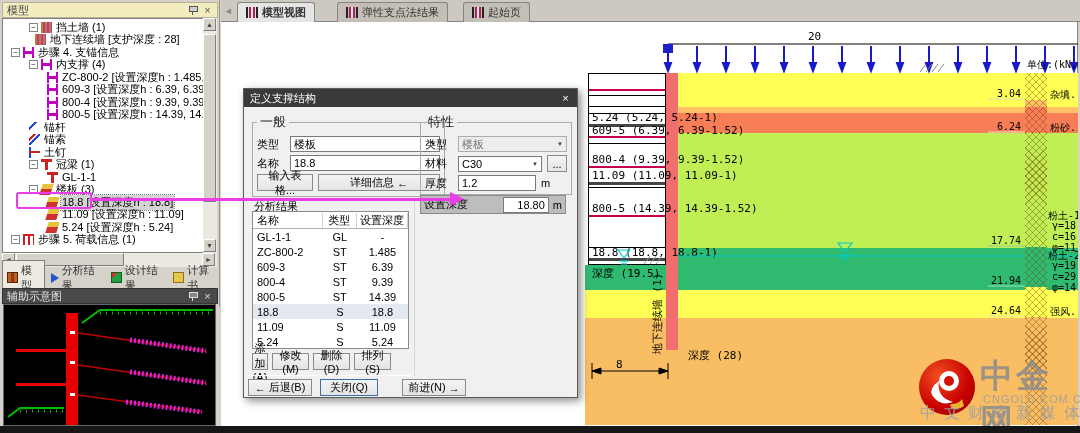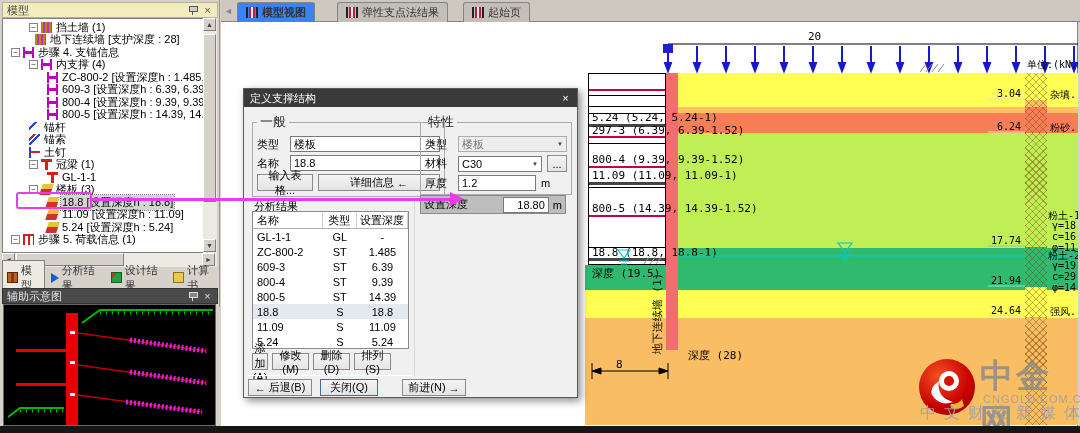--- a/index.html
+++ b/index.html
@@ -47,21 +47,21 @@
   .dk-model { background:repeating-linear-gradient(90deg,#C06020 0 3px,#8A3A10 3px 6px); border:1px solid #5A2800; }
   .dk-analysis { width:0; height:0; border-left:8px solid #2255CC; border-top:5px solid transparent; border-bottom:5px solid transparent; }
   .dk-design { background:linear-gradient(135deg,#D03030 0 4px,#20A040 4px); border:1px solid #116020; }
   .dk-report { background:#E8C84A; border:1px solid #907020; }
 
   #aux-view { position:absolute; left:3px; top:304px; width:213px; height:122px; background:#000; border:1px solid #666; }
 
   
   #doc-tabbar { position:absolute; left:221px; top:0; width:859px; height:22px; background:#CDC9C0; border-bottom:1px solid #848484; }
   .doc-tab { position:absolute; top:2px; height:20px; display:flex; align-items:center; gap:4px; padding:0 8px; font-size:11px; border:1px solid #848484; border-bottom:none; border-radius:3px 3px 0 0; background:#C3BFB6; color:#333; cursor:pointer; }
-  .doc-tab.active { background:#3b82f6; font-weight:bold; }
+  .doc-tab.active { background:#e5e5e5; font-weight:bold; }
   .dticon { width:12px; height:11px; flex:none; background:linear-gradient(90deg,#222 0 2px,transparent 2px 3px,#B02050 3px 5px,#E8E8E8 5px 7px,#B02050 7px 9px,transparent 9px 10px,#222 10px 12px); }
   .tab-scroll { position:absolute; left:3px; top:6px; font-size:9px; color:#888; }
 
   
   #canvas { position:absolute; left:221px; top:22px; width:857px; height:404px; background:#FFF; border-right:1px solid #848484; }
 
   
   #drawing { position:absolute; left:0; top:0; width:1080px; height:426px; pointer-events:none; }
   #drawing > * { position:absolute; }
   .mono { font-family:"DejaVu Sans Mono", monospace; font-size:11px; white-space:nowrap; }
@@ -313,21 +313,21 @@
 
     <div style="left:589px; top:89px;  width:76px; height:2px; background:#C4004C;"></div>
     <div style="left:589px; top:124px; width:76px; height:3px; background:#444;"></div>
     <div style="left:589px; top:136px; width:76px; height:2px; background:#C4004C;"></div>
     <div style="left:589px; top:166px; width:76px; height:2px; background:#C4004C;"></div>
     <div style="left:589px; top:182px; width:76px; height:3px; background:#444;"></div>
     <div style="left:589px; top:215px; width:76px; height:2px; background:#C4004C;"></div>
     <div style="left:589px; top:258px; width:76px; height:3px; background:#444;"></div>
 
     <div class="mono" style="left:592px; top:111px;">5.24 (5.24, 5.24-1)</div>
-    <div class="mono" style="left:592px; top:124px;">297-3 (6.39, 6.39-1.52)</div>
+    <div class="mono" style="left:592px; top:124px;">609-5 (6.39, 6.39-1.52)</div>
     <div class="mono" style="left:592px; top:153px;">800-4 (9.39, 9.39-1.52)</div>
     <div class="mono" style="left:592px; top:169px;">11.09 (11.09, 11.09-1)</div>
     <div class="mono" style="left:592px; top:202px;">800-5 (14.39, 14.39-1.52)</div>
     <div class="mono" style="left:592px; top:246px;">18.8 (18.8, 18.8-1)</div>
     <div class="mono" style="left:592px; top:266px;">深度 (19.5)</div>
 
     <div class="mono" style="left:604px; top:306px; width:106px; text-align:center; transform:rotate(-90deg);">地下连续墙 (1)</div>
     <div class="mono" style="left:688px; top:348px;">深度 (28)</div>
     <div class="mono" style="left:808px; top:30px;">20</div>
     <div class="mono" style="left:616px; top:358px;">8</div>

